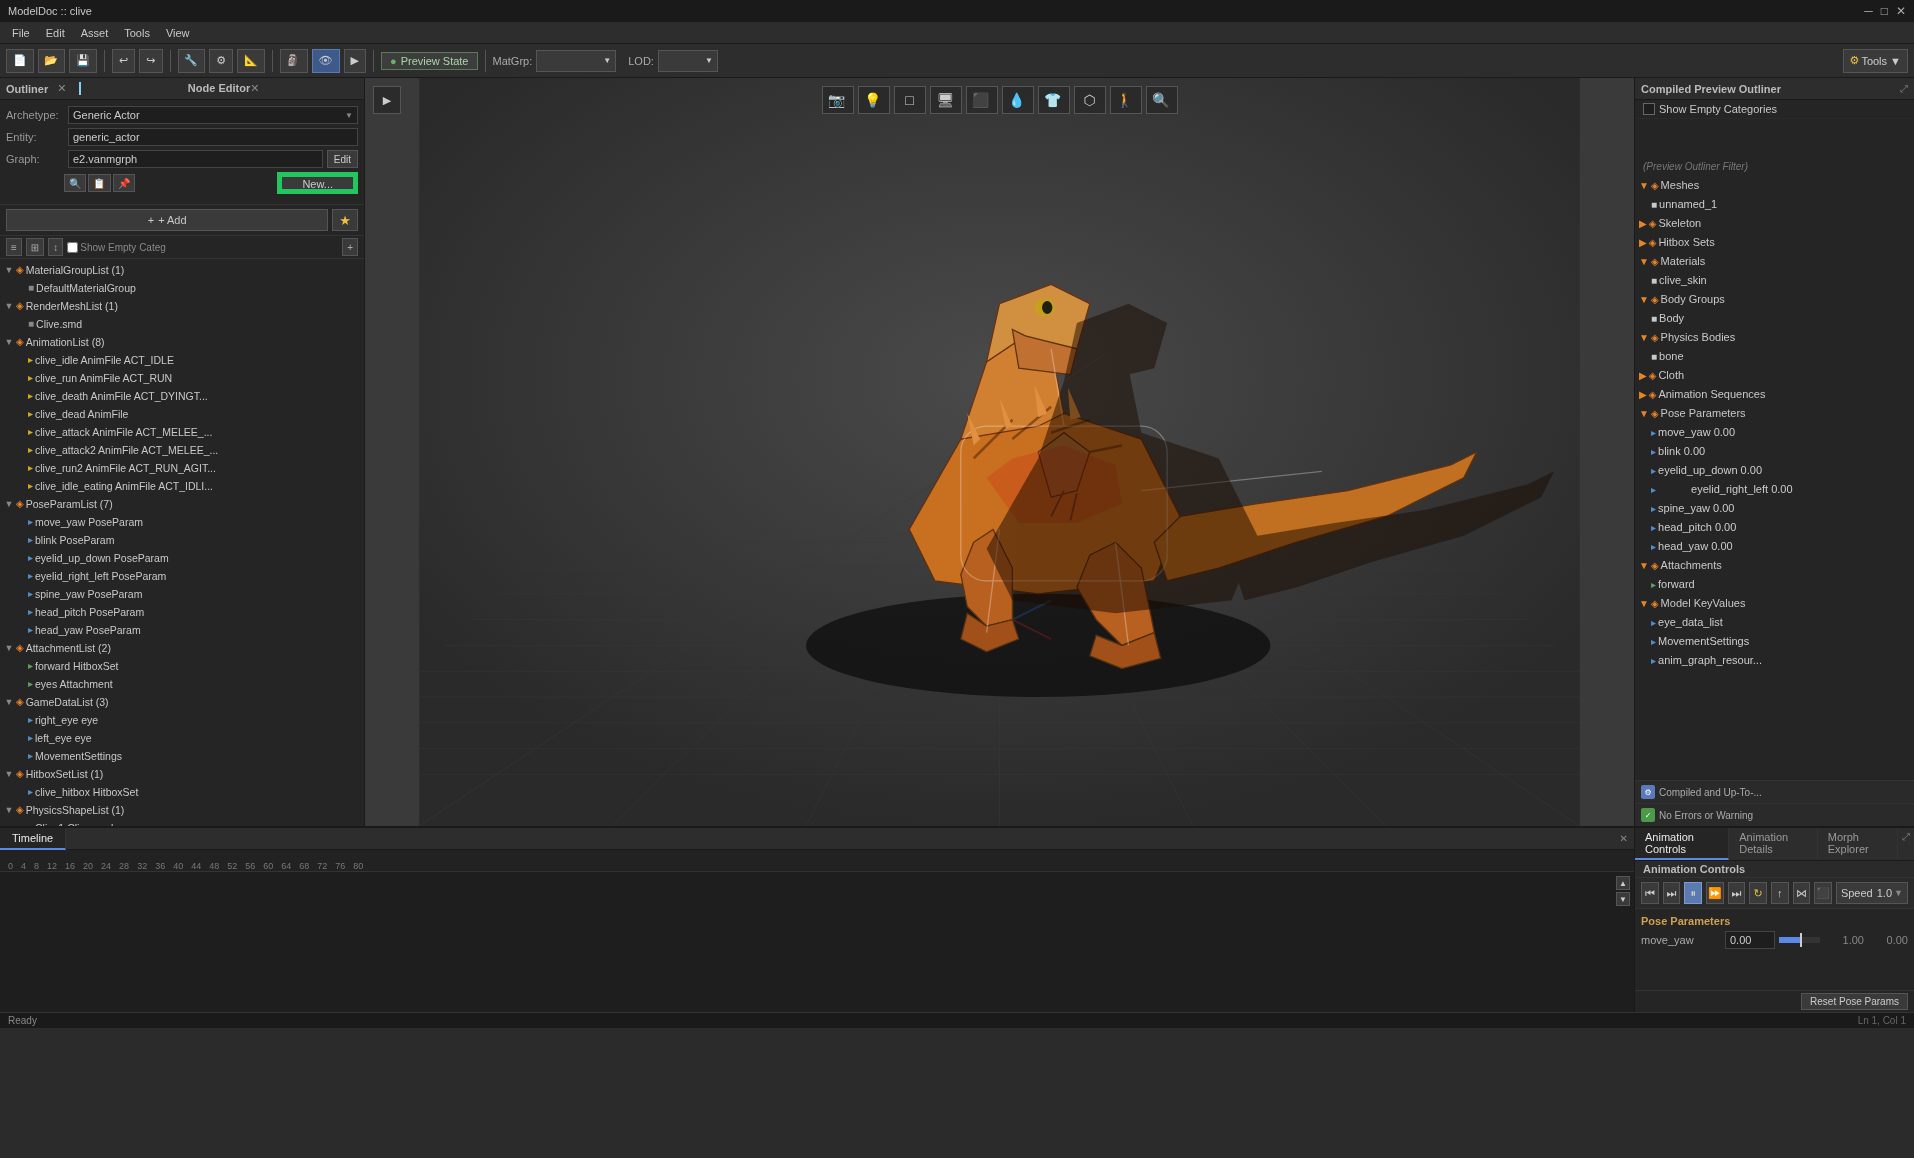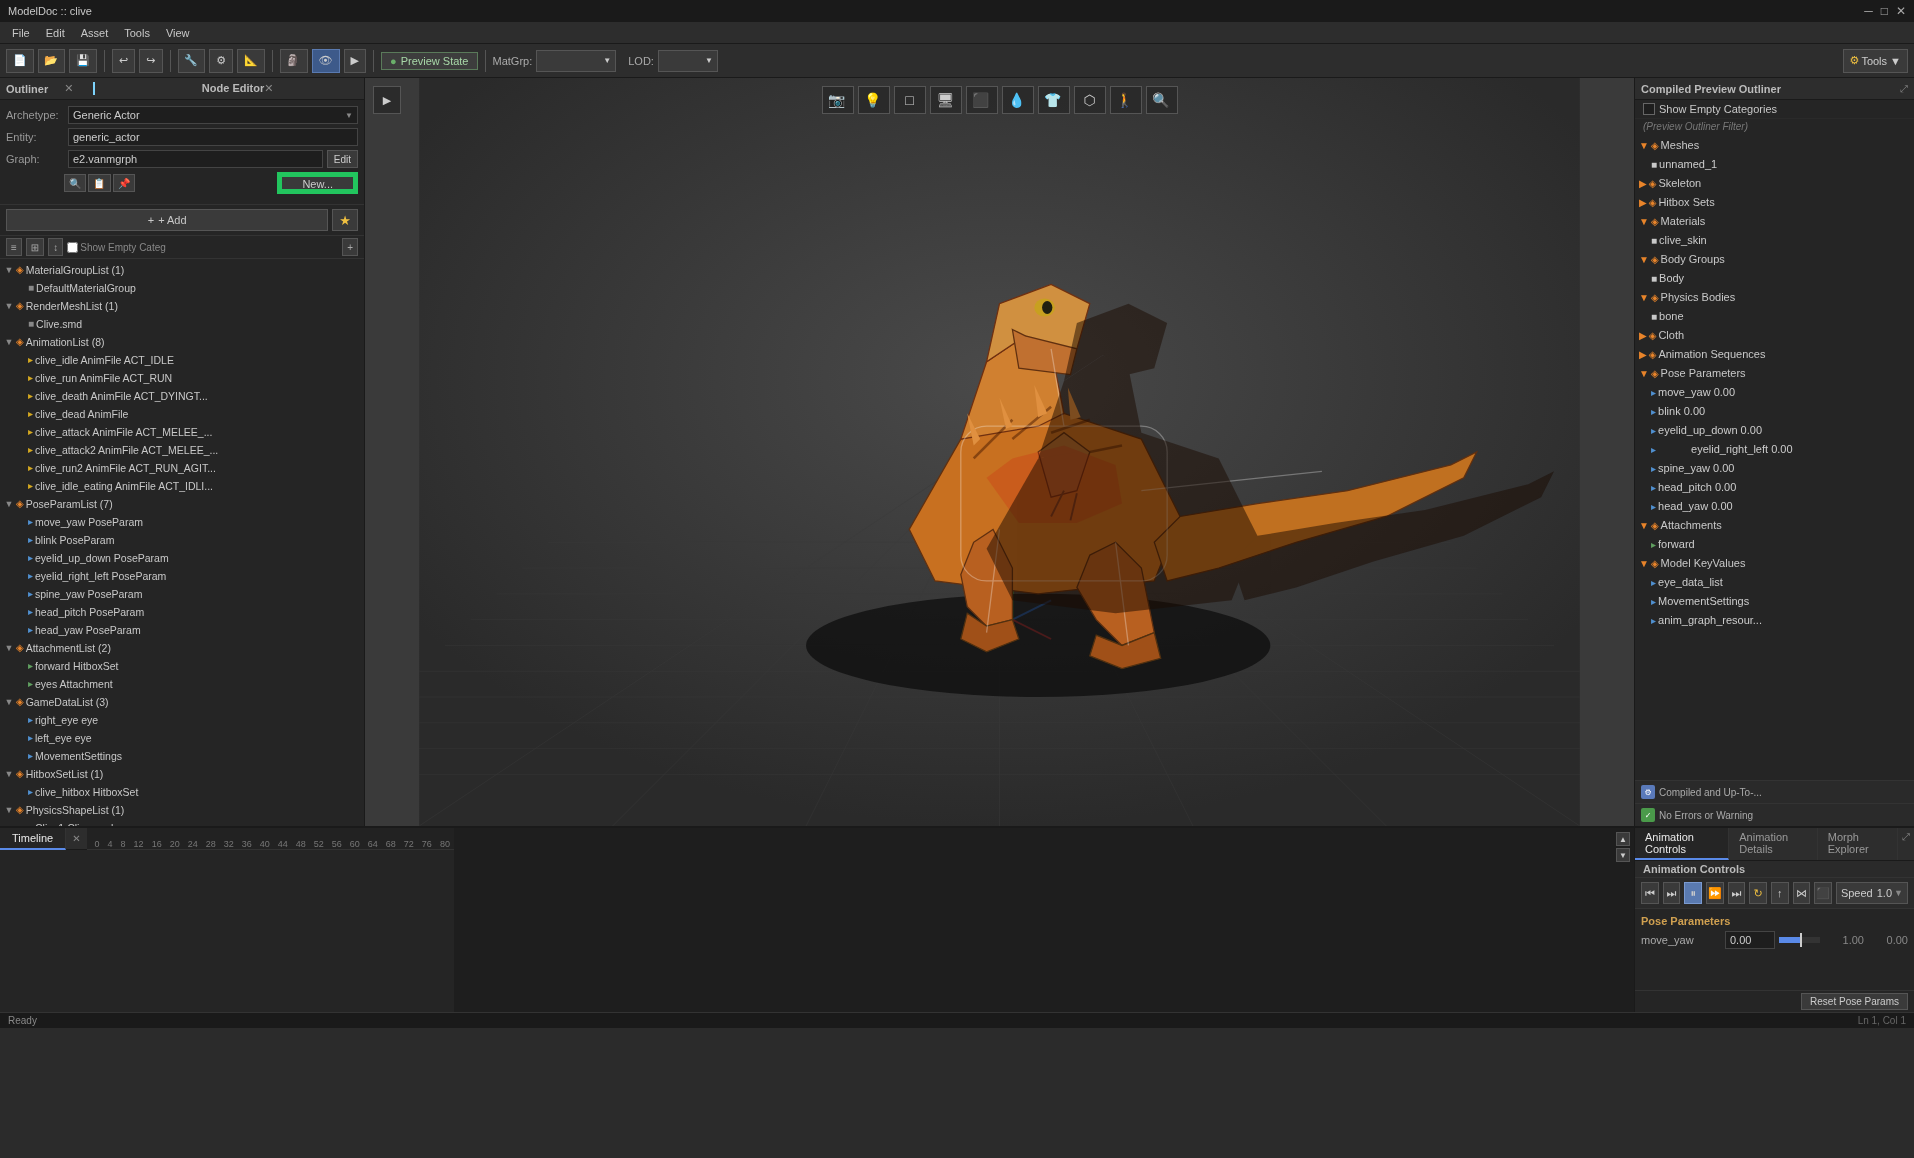--- a/index.html
+++ b/index.html
@@ -21,21 +21,21 @@
     .separator { width: 1px; height: 22px; background: #555; margin: 0 3px; }
     .preview-btn { background: #3d3d3d; border: 1px solid #5a7a5a; color: #a8d8a8; padding: 2px 8px; cursor: pointer; font-size: 11px; display: flex; align-items: center; gap: 4px; }
     .dropdown-ctrl { background: #3a3a3a; border: 1px solid #555; color: #ccc; padding: 2px 20px 2px 6px; height: 22px; font-size: 11px; cursor: pointer; display: flex; align-items: center; gap: 4px; position: relative; }
     .dropdown-ctrl::after { content: '▼'; font-size: 8px; position: absolute; right: 4px; }
 
     
     #main-layout { display: flex; width: 1914px; height: calc(1158px - 22px - 22px - 34px - 16px); }
 
     
     #left-panel { width: 365px; background: #252525; border-right: 1px solid #1a1a1a; display: flex; flex-direction: column; }
-    .panel-header { background: #2d2d2d; height: 22px; display: flex; align-items: center; padding: 0 6px; border-bottom: 1px solid #1a1a1a; gap: 12px; }
+    .panel-header { background: #2d2d2d; height: 22px; display: flex; align-items: center; padding: 0 6px; border-bottom: 1px solid #1a1a1a; gap: 5px; }
     .panel-title { font-size: 11px; color: #bbb; font-weight: bold; }
     .panel-close { color: #888; cursor: pointer; margin-left: auto; }
 
     
     #outliner-fields { padding: 6px; border-bottom: 1px solid #333; }
     .field-row { display: flex; align-items: center; margin-bottom: 4px; gap: 4px; }
     .field-label { width: 58px; color: #999; font-size: 11px; }
     .field-value { background: #1e1e1e; border: 1px solid #444; color: #ccc; padding: 1px 4px; font-size: 11px; flex: 1; height: 18px; display: flex; align-items: center; }
     .edit-btn { background: #3a3a3a; border: 1px solid #555; color: #ccc; padding: 1px 6px; font-size: 10px; cursor: pointer; height: 18px; }
     .new-btn { background: #3a3a3a; border: 5px solid #22c55e; color: #ccc; padding: 1px 20px; font-size: 11px; cursor: pointer; height: 22px; }
@@ -69,27 +69,27 @@
 
     
     #scene-container { width: 100%; height: 100%; position: relative; }
 
     
     #right-panel { width: 280px; background: #252525; border-left: 1px solid #1a1a1a; display: flex; flex-direction: column; }
     .right-panel-header { background: #2d2d2d; height: 22px; display: flex; align-items: center; padding: 0 6px; border-bottom: 1px solid #1a1a1a; }
     #right-tree { flex: 1; overflow-y: auto; padding: 2px 0; }
     .right-option { display: flex; align-items: center; padding: 3px 8px; gap: 4px; border-bottom: 1px solid #2a2a2a; font-size: 11px; }
     .checkbox { width: 12px; height: 12px; border: 1px solid #666; background: #1e1e1e; display: inline-block; }
-    .right-filter { padding: 2px 8px; color: #777; font-size: 10px; font-style: italic; }
+    .right-filter { padding: 2px 8px; color: #777; font-size: 10px; font-style: italic; margin-top: 40px; }
 
     
     #bottom-status { height: 16px; background: #1a1a1a; display: flex; align-items: center; padding: 0 8px; gap: 8px; border-top: 1px solid #333; }
 
     
-    #bottom-panel { position: absolute; bottom: 16px; left: 0; right: 280px; height: 186px; background: #252525; border-top: 2px solid #1a1a1a; display: flex; flex-direction: row; }
+    #bottom-panel { position: absolute; bottom: 16px; left: 0; right: 280px; height: 186px; background: #252525; border-top: 2px solid #1a1a1a; display: flex; flex-direction: column; }
     #bottom-tabs-row { display: flex; align-items: center; border-bottom: 1px solid #1a1a1a; background: #2d2d2d; height: 22px; }
     .bottom-tab { padding: 2px 12px; font-size: 11px; cursor: pointer; color: #999; height: 22px; display: flex; align-items: center; border-right: 1px solid #333; }
     .bottom-tab.active { color: #e8e8e8; background: #252525; border-bottom: 2px solid #5a8ae8; }
     #timeline-header { background: #2d2d2d; height: 22px; display: flex; align-items: center; padding: 0 6px; border-bottom: 1px solid #333; gap: 4px; }
     #timeline-ruler { height: 22px; background: #222; display: flex; align-items: flex-end; padding: 0 0 0 4px; border-bottom: 1px solid #333; overflow: hidden; }
     #timeline-content { flex: 1; background: #1e1e1e; position: relative; }
     .ruler-mark { color: #777; font-size: 9px; padding: 0 4px; }
 
     
     #anim-panel { position: absolute; bottom: 16px; right: 0; width: 280px; height: 186px; background: #252525; border-top: 2px solid #1a1a1a; border-left: 1px solid #1a1a1a; display: flex; flex-direction: column; }

